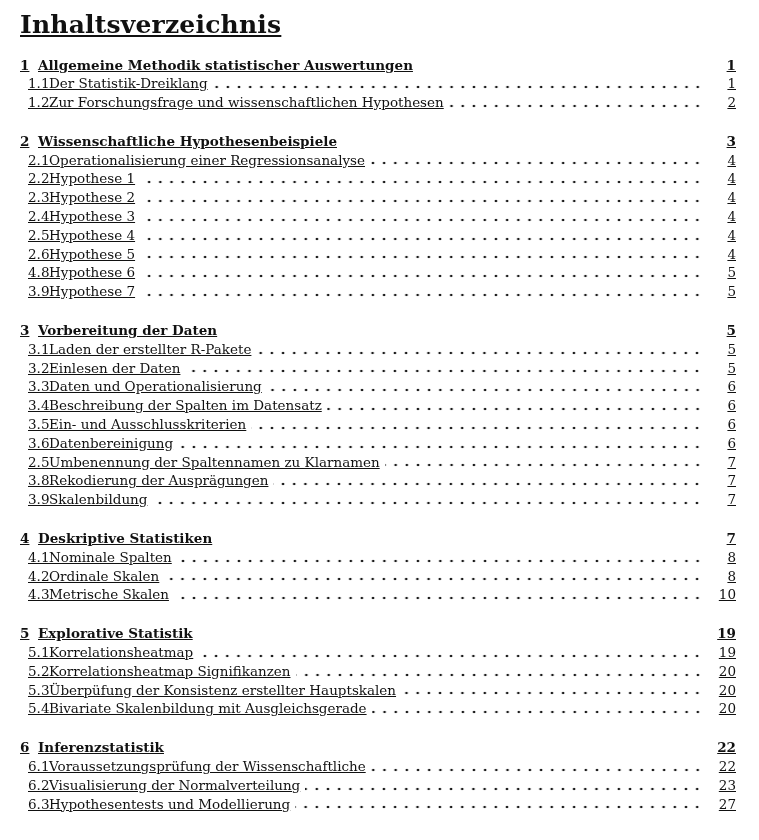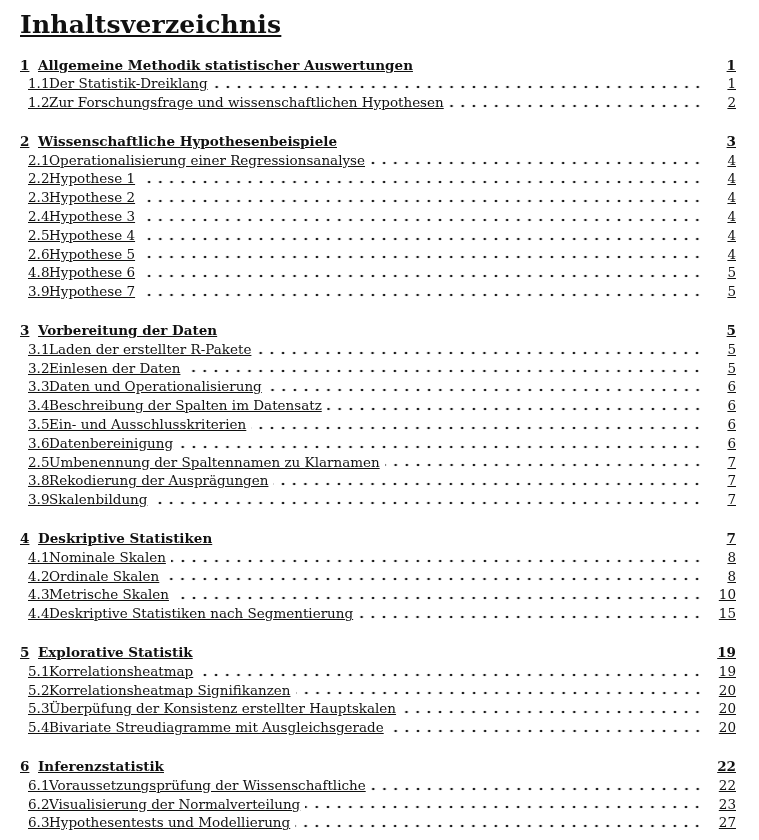--- a/index.html
+++ b/index.html
@@ -241,45 +241,39 @@
   <section class="toc-section">
     <div class="row sec">
       <span class="num">4</span>
       <span class="ttl">Deskriptive Statistiken</span>
       <span class="spacer"></span>
       <span class="pg">7</span>
     </div>
     <div class="subs">
   <div class="row sub">
     <span class="num">4.1</span>
-    <span class="ttl">Nominale Skalen</span>
+    <span class="ttl">Nominale Spalten</span>
     <span class="leader"></span>
     <span class="pg">8</span>
   </div>
 
   <div class="row sub">
     <span class="num">4.2</span>
     <span class="ttl">Ordinale Skalen</span>
     <span class="leader"></span>
     <span class="pg">8</span>
   </div>
 
   <div class="row sub">
     <span class="num">4.3</span>
     <span class="ttl">Metrische Skalen</span>
     <span class="leader"></span>
     <span class="pg">10</span>
   </div>
 
-  <div class="row sub">
-    <span class="num">4.4</span>
-    <span class="ttl">Deskriptive Statistiken nach Segmentierung</span>
-    <span class="leader"></span>
-    <span class="pg">15</span>
-  </div>
 </div>
   </section>
 
   <section class="toc-section">
     <div class="row sec">
       <span class="num">5</span>
       <span class="ttl">Explorative Statistik</span>
       <span class="spacer"></span>
       <span class="pg">19</span>
     </div>
@@ -300,21 +294,21 @@
 
   <div class="row sub">
     <span class="num">5.3</span>
     <span class="ttl">Überpüfung der Konsistenz erstellter Hauptskalen</span>
     <span class="leader"></span>
     <span class="pg">20</span>
   </div>
 
   <div class="row sub">
     <span class="num">5.4</span>
-    <span class="ttl">Bivariate Streudiagramme mit Ausgleichsgerade</span>
+    <span class="ttl">Bivariate Skalenbildung mit Ausgleichsgerade</span>
     <span class="leader"></span>
     <span class="pg">20</span>
   </div>
 </div>
   </section>
 
   <section class="toc-section">
     <div class="row sec">
       <span class="num">6</span>
       <span class="ttl">Inferenzstatistik</span>

